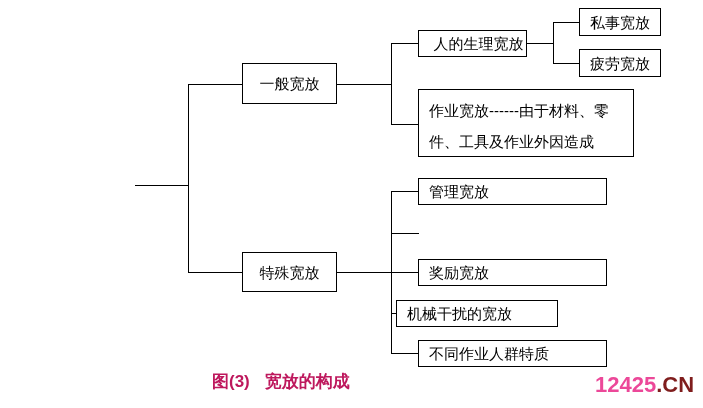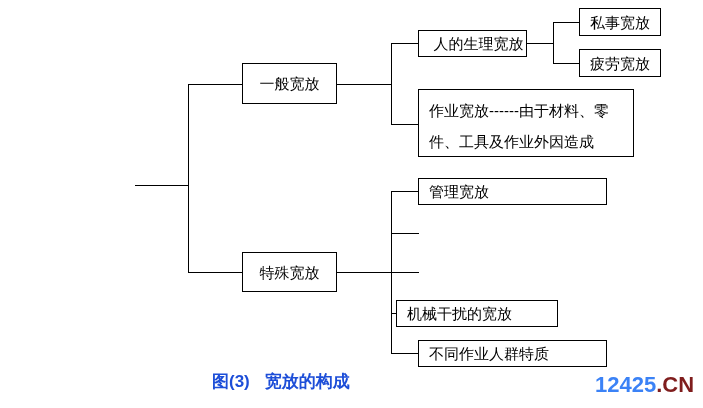--- a/index.html
+++ b/index.html
@@ -49,35 +49,35 @@
   #node-incentive  { left: 418px; top: 259px; width: 189px; height: 27px; }
   #node-mechanical { left: 396px; top: 300px; width: 162px; height: 27px; }
   #node-group      { left: 418px; top: 340px; width: 189px; height: 27px; }
 
   .caption {
     position: absolute;
     left: 212px;
     top: 370px;
     font-size: 17px;
     font-weight: bold;
-    color: #1d4ed8;
+    color: #be185d;
     white-space: nowrap;
   }
   .caption .caption-title { margin-left: 15px; }
 
   .watermark {
     position: absolute;
     left: 595px;
     top: 372px;
     font-size: 22px;
     font-weight: bold;
     white-space: nowrap;
     letter-spacing: 0px;
   }
-  .watermark .wm-number { color: #3b82f6; }
+  .watermark .wm-number { color: #ec4899; }
   .watermark .wm-suffix { color: #7f1d1d; }
 </style>
 </head>
 <body>
 
 <div id="canvas">
 
   <div class="hl" style="left:135px; top:185px; width:53px;"></div>
   <div class="vl" style="left:188px; top:84px;  height:189px;"></div>
   <div class="hl" style="left:188px; top:84px;  width:55px;"></div>
@@ -109,20 +109,21 @@
 
   <div id="node-personal" class="box center">私事宽放</div>
 
   <div id="node-fatigue" class="box center">疲劳宽放</div>
 
   <div id="node-operation" class="box multiline">作业宽放------由于材料、零件、工具及作业外因造成</div>
 
   <div id="node-management" class="box left">管理宽放</div>
 
 
+  <div id="node-incentive" class="box left">奖励宽放</div>
 
   <div id="node-mechanical" class="box left">机械干扰的宽放</div>
 
   <div id="node-group" class="box left">不同作业人群特质</div>
 
   <div class="caption">
     <span class="caption-label">图(3)</span><span class="caption-title">宽放的构成</span>
   </div>
 
   <div class="watermark">

